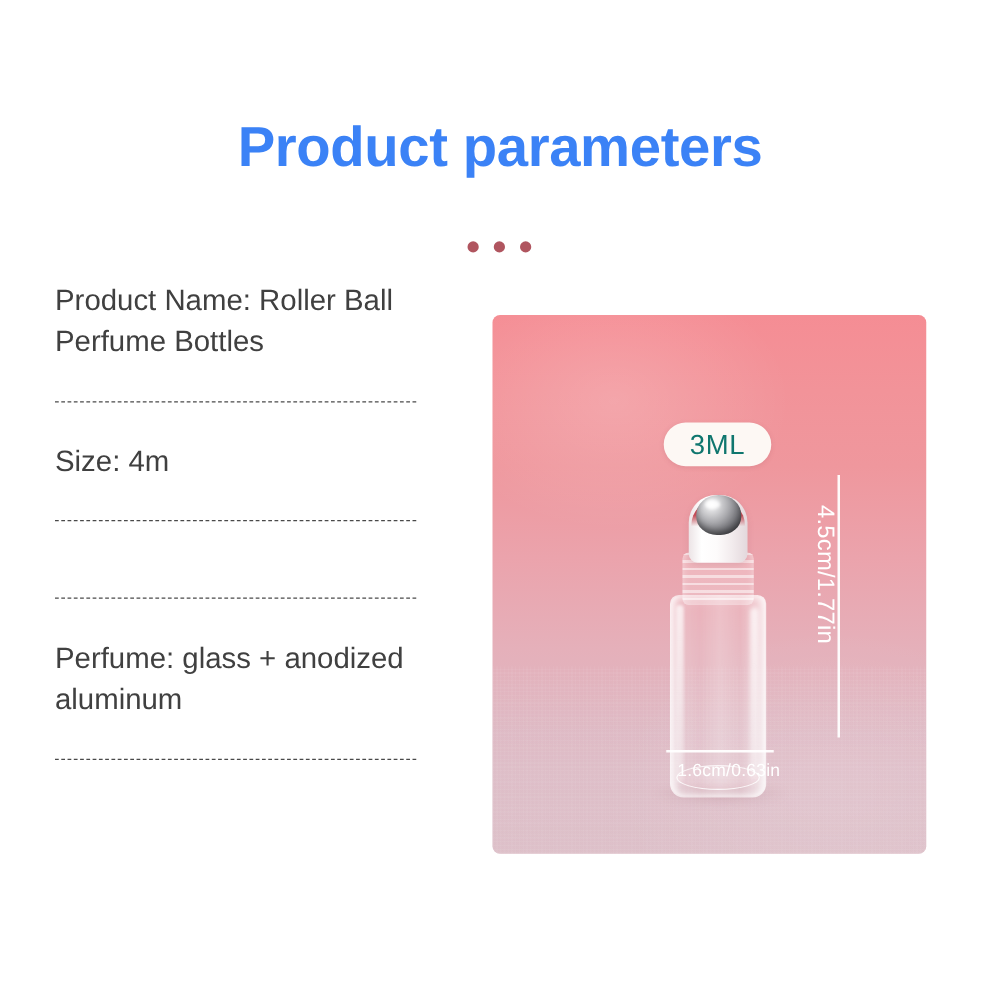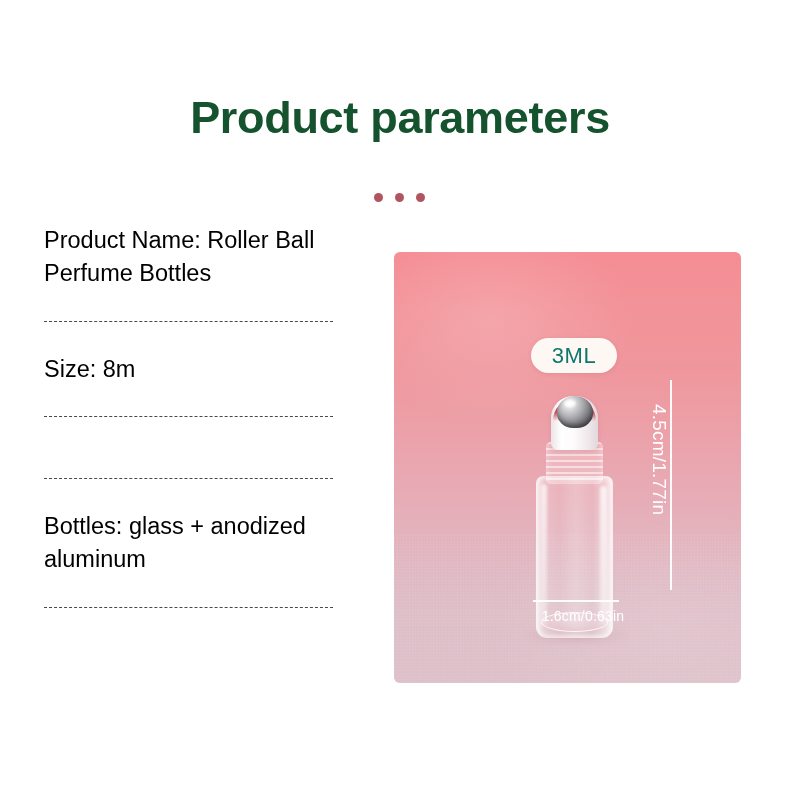--- a/index.html
+++ b/index.html
@@ -24,21 +24,21 @@
 
   
   .page-title {
     position: absolute;
     left: 0;
     top: 94px;
     width: 800px;
     text-align: center;
     font-size: 45px;
     font-weight: bold;
-    color: #14532d;
+    color: #3b82f6;
     letter-spacing: -0.3px;
     line-height: 1.05;
     white-space: nowrap;
   }
 
   
   .dots {
     position: absolute;
     left: 374px;
     top: 193px;
@@ -58,21 +58,21 @@
     position: absolute;
     left: 44px;
     top: 224px;
     width: 290px;
   }
   .spec-row {
     position: relative;
   }
   .spec-text {
     font-size: 23.5px;
-    color: #000000;
+    color: #404040;
     line-height: 1.42;
     letter-spacing: 0px;
     word-break: break-word;
   }
   .divider {
     height: 0;
     border-top: 1.6px dashed #3a3a3a;
     width: 289px;
     opacity: 0.92;
   }
@@ -355,32 +355,32 @@
   <div class="spec-list">
 
     <div class="spec-row">
       <div class="spec-text">Product Name: Roller Ball Perfume Bottles</div>
     </div>
     <div class="sp-gap-a"></div>
     <div class="divider"></div>
     <div class="sp-gap-b"></div>
 
     <div class="spec-row">
-      <div class="spec-text">Size: 8m</div>
+      <div class="spec-text">Size: 4m</div>
     </div>
     <div class="sp-gap-a"></div>
     <div class="divider"></div>
     <div class="sp-gap-b"></div>
 
     <div class="sp-gap-a"></div>
     <div class="divider"></div>
     <div class="sp-gap-b"></div>
 
     <div class="spec-row">
-      <div class="spec-text">Bottles: glass + anodized aluminum</div>
+      <div class="spec-text">Perfume: glass + anodized aluminum</div>
     </div>
     <div class="sp-gap-a"></div>
     <div class="divider"></div>
 
   </div>
 
   <div class="product-panel">
 
     <div class="panel-surface"></div>
     <div class="panel-sheen"></div>

